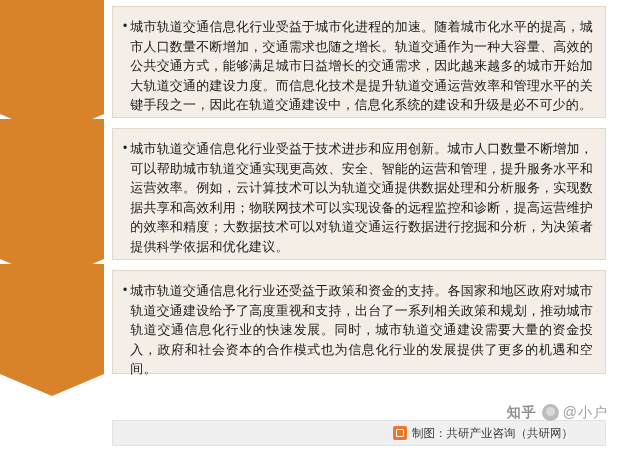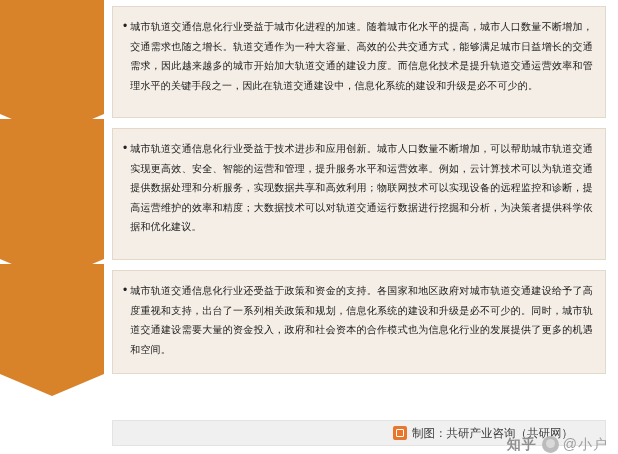--- a/index.html
+++ b/index.html
@@ -72,21 +72,21 @@
   }
   .bullet {
     flex: 0 0 auto;
     font-size: 12px;
     line-height: 19px;
     color: #222;
     padding-right: 3px;
   }
   .card-text {
     flex: 1 1 auto;
-    font-size: 10px;
+    font-size: 13px;
     line-height: 19.5px;
     color: #1a1a1a;
     text-align: justify;
     letter-spacing: 0.2px;
   }
 
   
   .footer {
     position: absolute;
     left: 112px;
@@ -122,21 +122,21 @@
   }
   .footer-text {
     font-size: 11.5px;
     color: #3a3a3a;
   }
 
   
   .watermark {
     position: absolute;
     right: 10px;
-    top: 436px;
+    top: 404px;
     display: flex;
     opacity: 0.95;
   }
   .wm-logo {
     font-size: 14px;
     font-weight: bold;
     color: #8a8a8a;
     letter-spacing: 1px;
     margin-right: 5px;
   }
@@ -190,21 +190,21 @@
   <div class="card c2">
     <div class="bullet-row">
       <span class="bullet">•</span>
       <div class="card-text">城市轨道交通信息化行业受益于技术进步和应用创新。城市人口数量不断增加，可以帮助城市轨道交通实现更高效、安全、智能的运营和管理，提升服务水平和运营效率。例如，云计算技术可以为轨道交通提供数据处理和分析服务，实现数据共享和高效利用；物联网技术可以实现设备的远程监控和诊断，提高运营维护的效率和精度；大数据技术可以对轨道交通运行数据进行挖掘和分析，为决策者提供科学依据和优化建议。</div>
     </div>
   </div>
 
   <div class="card c3">
     <div class="bullet-row">
       <span class="bullet">•</span>
-      <div class="card-text">城市轨道交通信息化行业还受益于政策和资金的支持。各国家和地区政府对城市轨道交通建设给予了高度重视和支持，出台了一系列相关政策和规划，信息化系统的建设和升级是必不可少的。同时，城市轨道交通建设需要大量的资金投入，政府和社会资本的合作模式也为信息化行业的发展提供了更多的机遇和空间。</div>
+      <div class="card-text">城市轨道交通信息化行业还受益于政策和资金的支持。各国家和地区政府对城市轨道交通建设给予了高度重视和支持，出台了一系列相关政策和规划，推动城市轨道交通信息化行业的快速发展。同时，城市轨道交通建设需要大量的资金投入，政府和社会资本的合作模式也为信息化行业的发展提供了更多的机遇和空间。</div>
     </div>
   </div>
 
   <div class="footer">
     <span class="footer-icon"></span>
     <span class="footer-text">制图：共研产业咨询（共研网）</span>
   </div>
 
   <div class="watermark">
     <span class="wm-logo">知乎</span>

